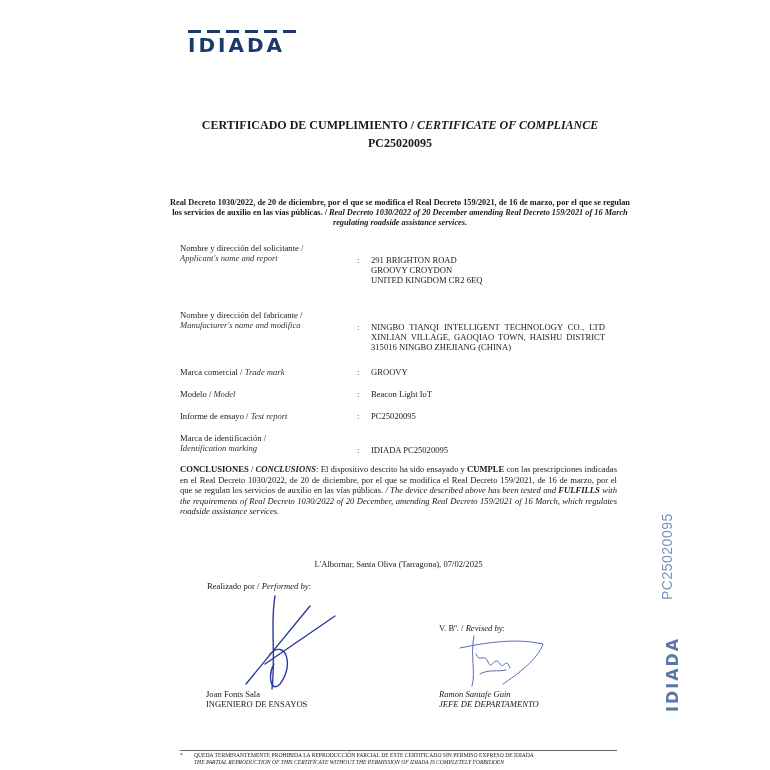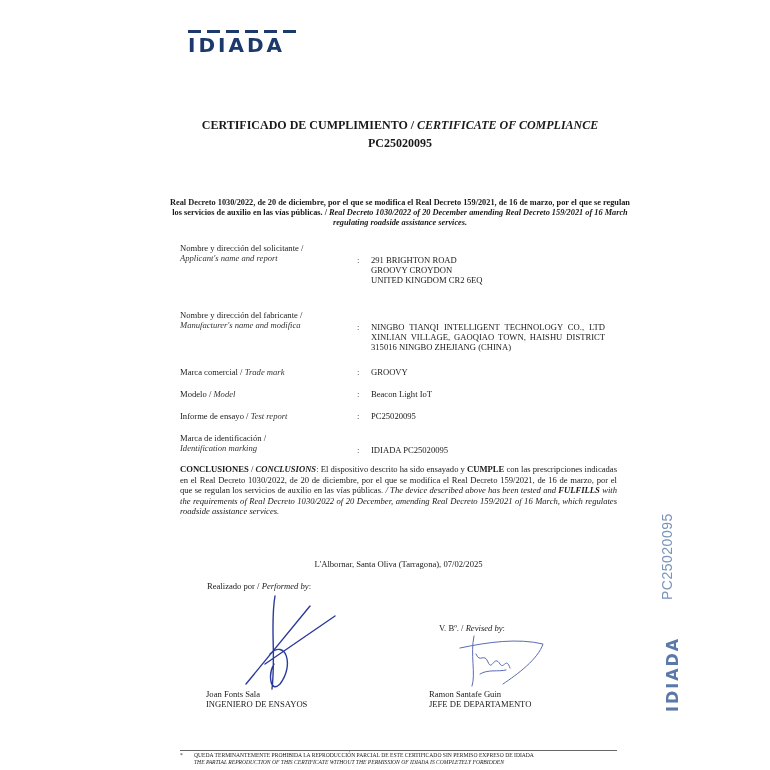--- a/index.html
+++ b/index.html
@@ -150,21 +150,21 @@
   </svg>
 
   <svg class="sig" style="left:458px; top:634px;" width="90" height="55" viewBox="0 0 90 55">
     <path d="M16 2 C12 20 18 40 14 52 M2 14 C30 8 60 4 85 10 C80 25 60 40 45 50 M18 20 C22 30 26 18 30 28 C34 38 36 20 42 30 C46 36 48 22 52 34 M22 40 C30 35 40 38 48 36" fill="none" stroke="#5a6ab8" stroke-width="1" stroke-linecap="round"></path>
   </svg>
 
   <div class="sig-name" style="left:206px; top:689px;">
     <div>Joan Fonts Sala</div>
     <div>INGENIERO DE ENSAYOS</div>
   </div>
-  <div class="sig-name" style="left:429px; top:689px;">
+  <div class="sig-name" style="left:439px; top:689px;font-style:italic;">
     <div>Ramon Santafe Guin</div>
     <div>JEFE DE DEPARTAMENTO</div>
   </div>
 
   <div class="side-num">PC25020095</div>
   <div class="side-logo">IDIADA</div>
 
   <div class="footer-line"></div>
   <div class="footer">
     <span class="star">*</span>

